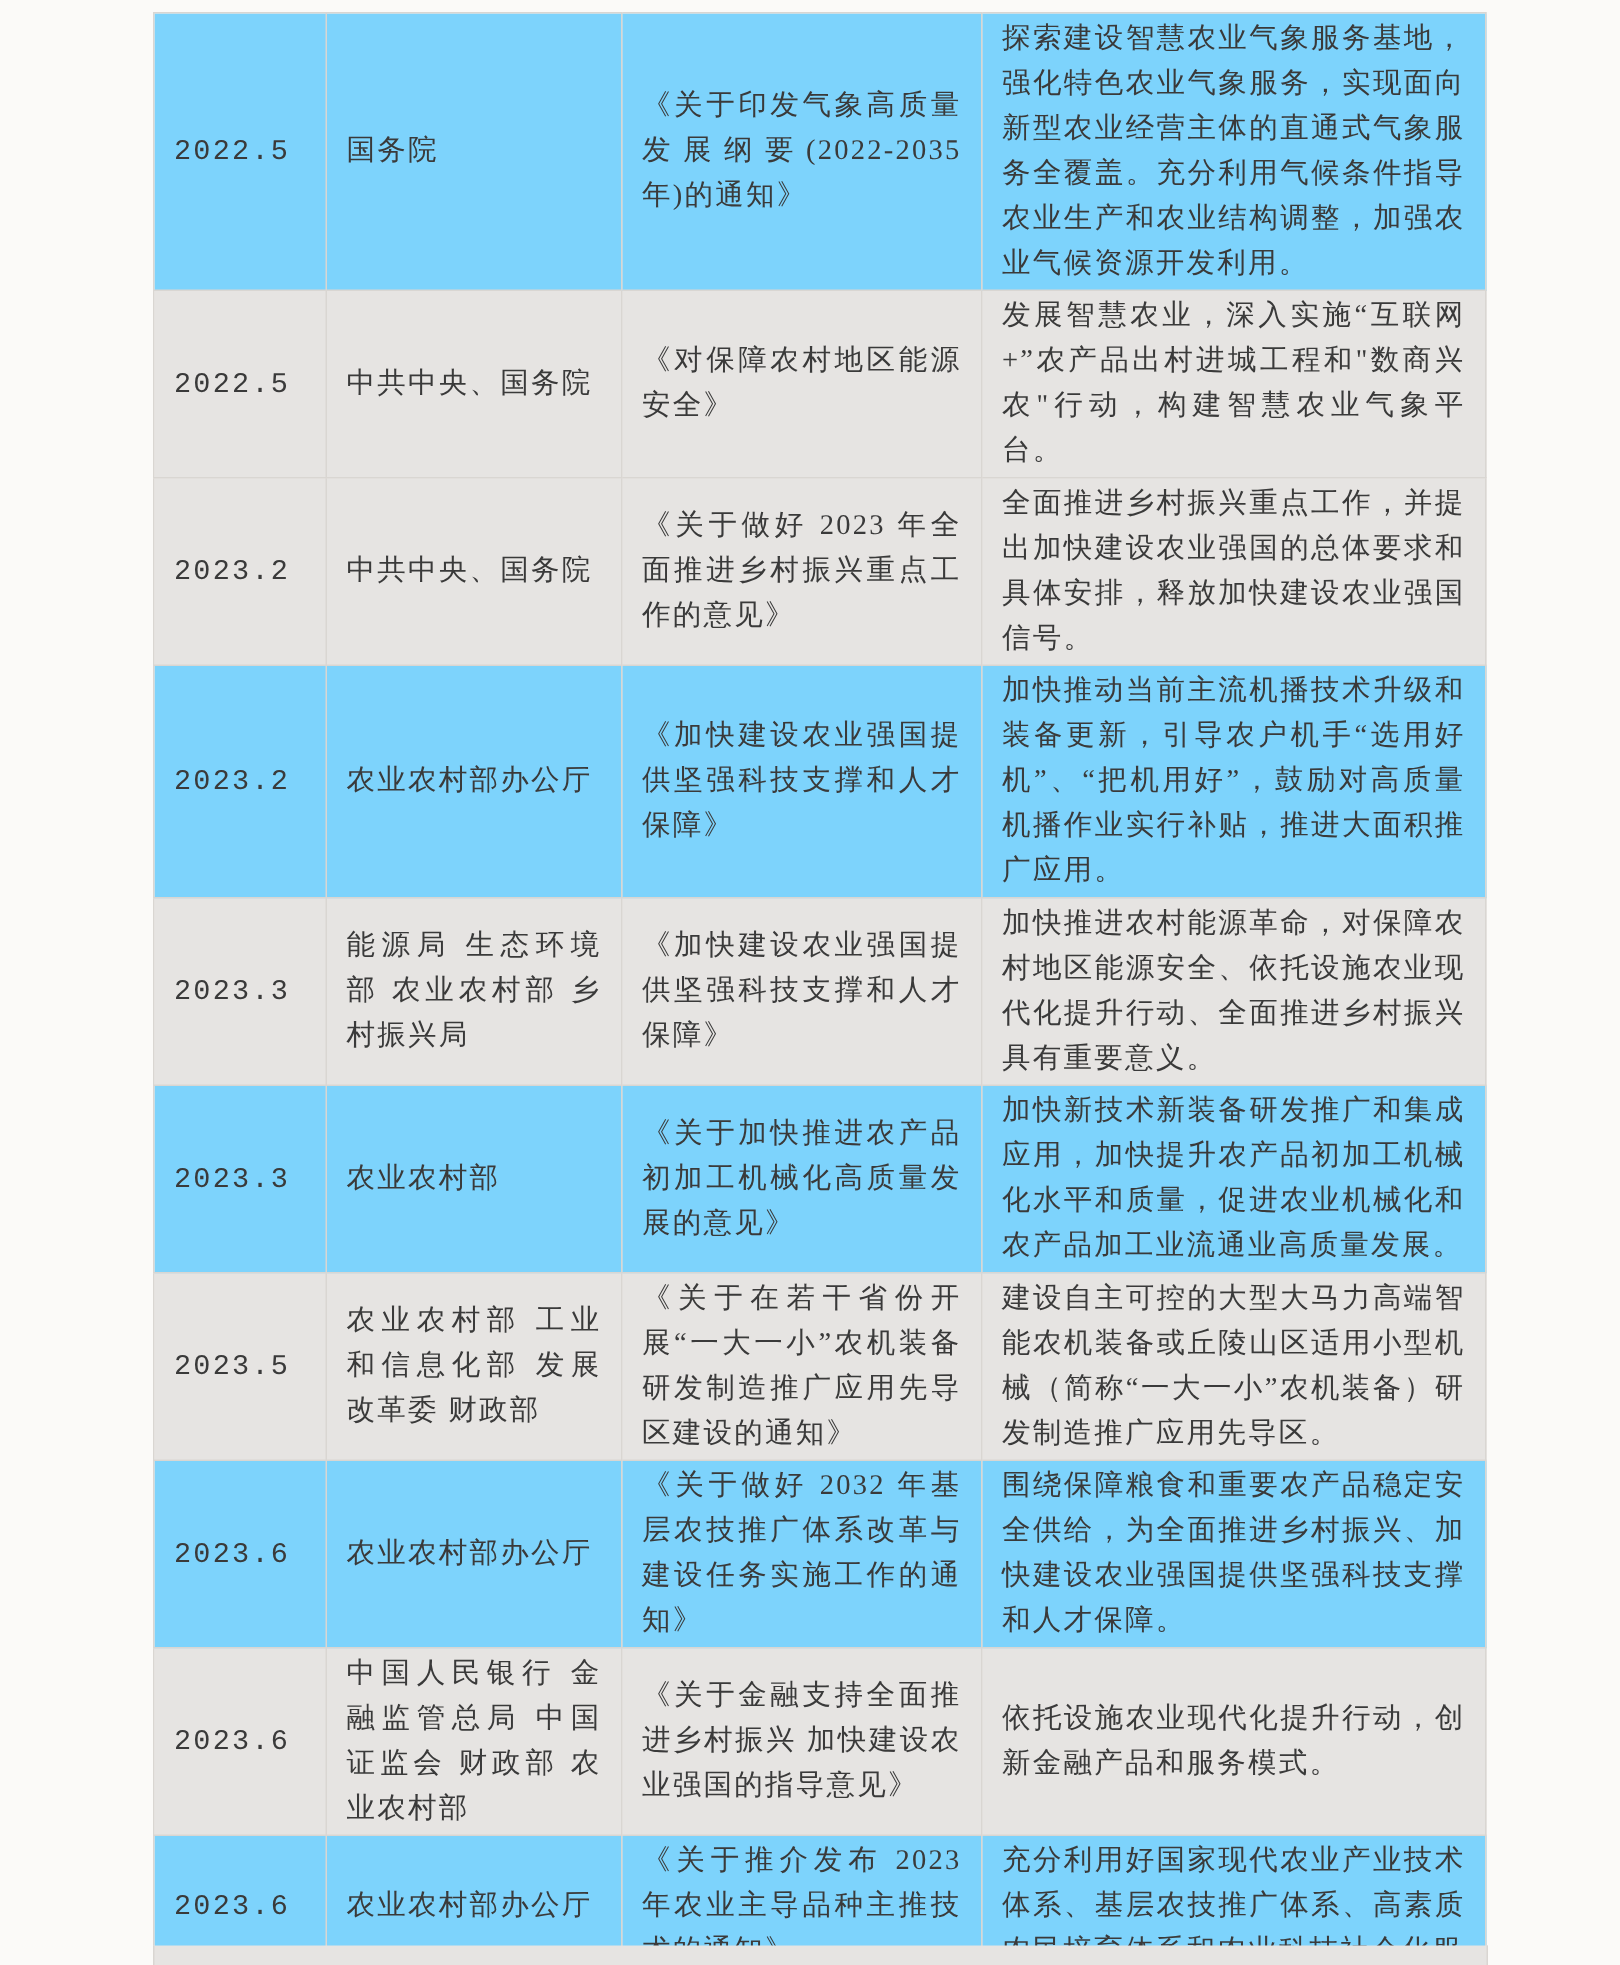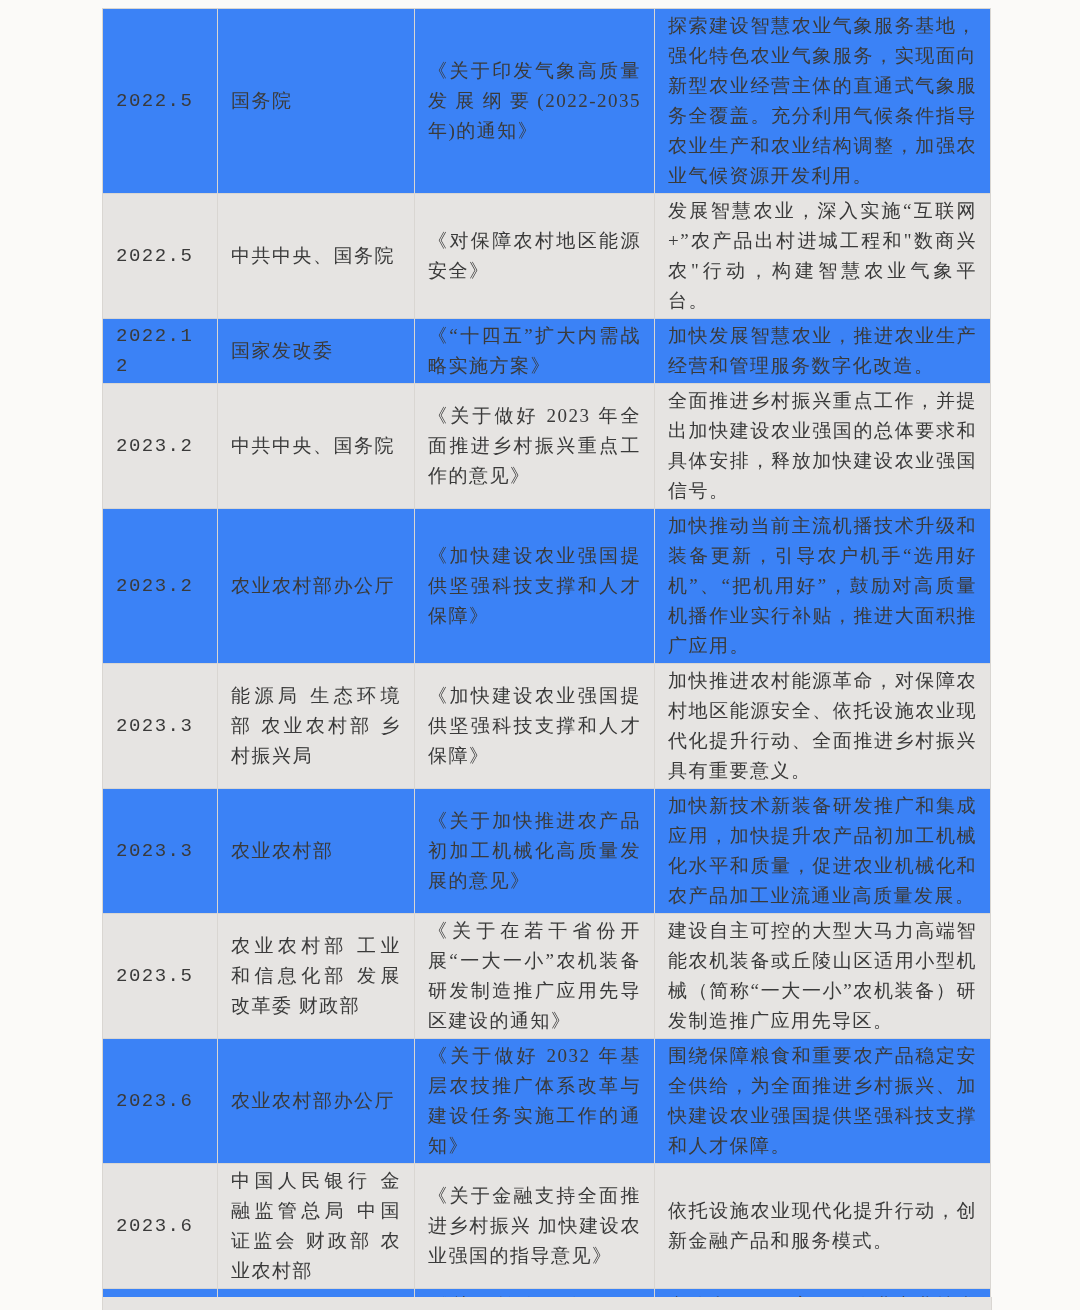--- a/index.html
+++ b/index.html
@@ -28,21 +28,21 @@
   table.policy-table td {
     border: 1px solid #d9d6d2;
     padding: 2px 13px;
     font-size: 19px;
     line-height: 30px;
     vertical-align: middle;
     text-align: justify;
     letter-spacing: 1.5px;
     word-break: break-all;
   }
-  tr.plain td { background: #3b82f6; }
+  tr.plain td { background: #7dd3fc; }
   tr.shaded td { background: #e6e4e2; }
   td.col-date {
     text-align: center;
     letter-spacing: 0.5px;
     font-size: 20px;
     font-family: Liberation Mono, monospace;
   }
   col.c-date   { width: 115px; }
   col.c-issuer { width: 197px; }
   col.c-title  { width: 240px; }
@@ -74,26 +74,20 @@
           <td class="col-date">2022.5</td>
           <td class="col-issuer">国务院</td>
           <td class="col-title">《关于印发气象高质量发展纲要(2022-2035 年)的通知》</td>
           <td class="col-desc">探索建设智慧农业气象服务基地，强化特色农业气象服务，实现面向新型农业经营主体的直通式气象服务全覆盖。充分利用气候条件指导农业生产和农业结构调整，加强农业气候资源开发利用。</td>
         </tr>
         <tr class="shaded">
           <td class="col-date">2022.5</td>
           <td class="col-issuer">中共中央、国务院</td>
           <td class="col-title">《对保障农村地区能源安全》</td>
           <td class="col-desc">发展智慧农业，深入实施“互联网+”农产品出村进城工程和"数商兴农"行动，构建智慧农业气象平台。</td>
-        </tr>
-        <tr class="plain">
-          <td class="col-date">2022.12</td>
-          <td class="col-issuer">国家发改委</td>
-          <td class="col-title">《“十四五”扩大内需战略实施方案》</td>
-          <td class="col-desc">加快发展智慧农业，推进农业生产经营和管理服务数字化改造。</td>
         </tr>
         <tr class="shaded">
           <td class="col-date">2023.2</td>
           <td class="col-issuer">中共中央、国务院</td>
           <td class="col-title">《关于做好 2023 年全面推进乡村振兴重点工作的意见》</td>
           <td class="col-desc">全面推进乡村振兴重点工作，并提出加快建设农业强国的总体要求和具体安排，释放加快建设农业强国信号。</td>
         </tr>
         <tr class="plain">
           <td class="col-date">2023.2</td>
           <td class="col-issuer">农业农村部办公厅</td>

